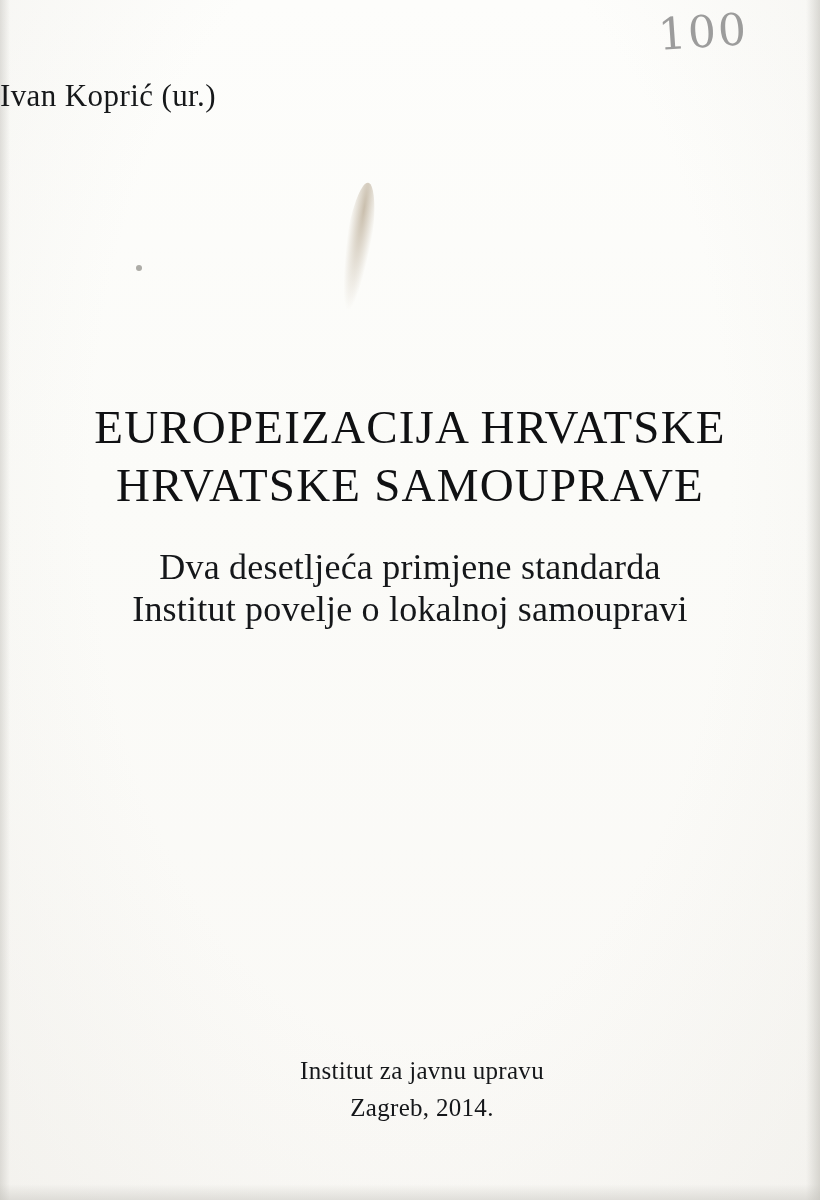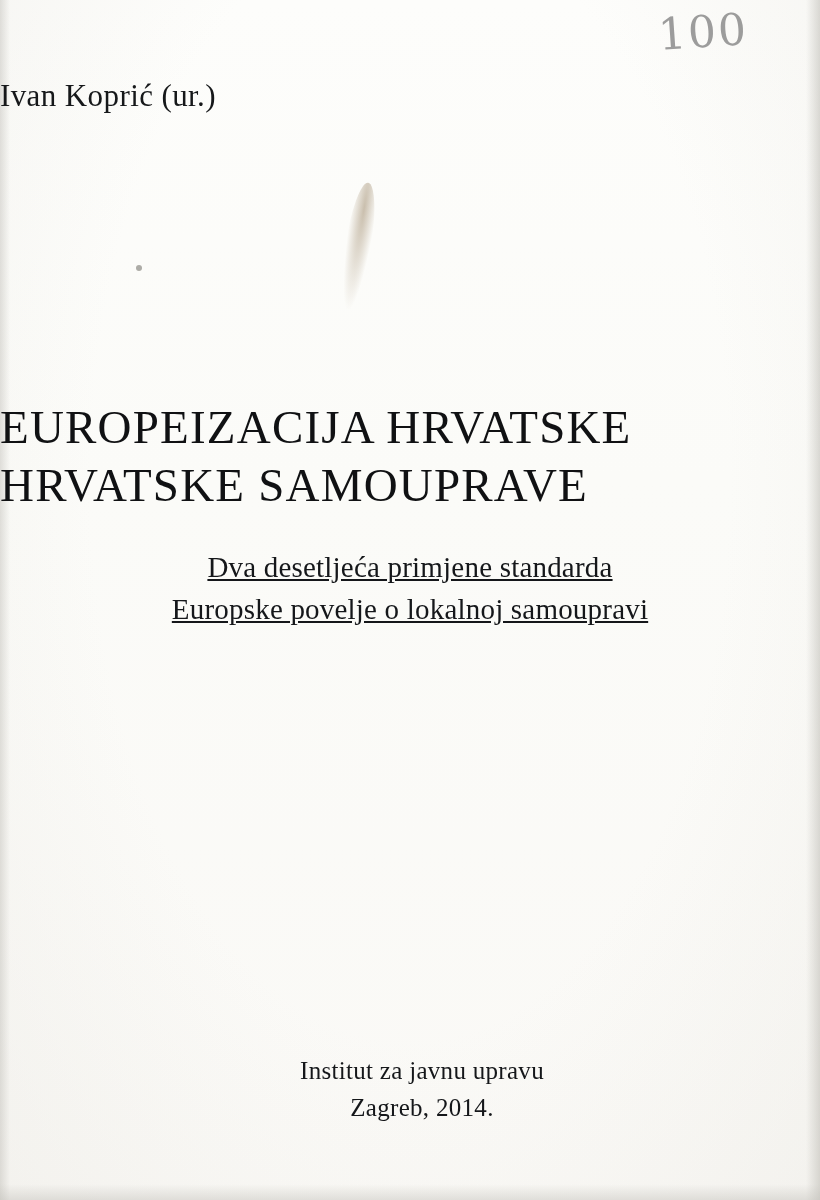--- a/index.html
+++ b/index.html
@@ -97,42 +97,41 @@
     background: rgba(120,118,112,0.6);
     border-radius: 50%;
     pointer-events: none;
   }
 
   .title-block {
     position: absolute;
     top: 398px;
     left: 0;
     width: 100%;
-    text-align: left;
+    text-align: center;
   }
   .title-line {
     font-size: 47px;
     line-height: 58px;
     letter-spacing: 1.2px;
     color: #101113;
   }
 
   .subtitle-block {
     position: absolute;
     top: 546px;
     left: 0;
     width: 100%;
     text-align: center;
   }
   .subtitle-line {
-    font-size: 29px;
+    font-size: 36px;
     line-height: 42px;
     letter-spacing: 0.2px;
     color: #15171a;
-    text-decoration: underline;
   }
 
   .imprint {
     position: absolute;
     bottom: 74px;
     left: 12px;
     width: 100%;
     text-align: center;
   }
   .imprint-line {
@@ -159,21 +158,21 @@
   <div class="smudge-1"></div>
   <div class="smudge-2"></div>
 
   <div class="title-block">
     <div class="title-line">EUROPEIZACIJA HRVATSKE</div>
     <div class="title-line">HRVATSKE SAMOUPRAVE</div>
   </div>
 
   <div class="subtitle-block">
     <div class="subtitle-line">Dva desetljeća primjene standarda</div>
-    <div class="subtitle-line">Europske povelje o lokalnoj samoupravi</div>
+    <div class="subtitle-line">Institut povelje o lokalnoj samoupravi</div>
   </div>
 
   <div class="imprint">
     <div class="imprint-line">Institut za javnu upravu</div>
     <div class="imprint-line">Zagreb, 2014.</div>
   </div>
 
 </div>
 
 </body></html>

